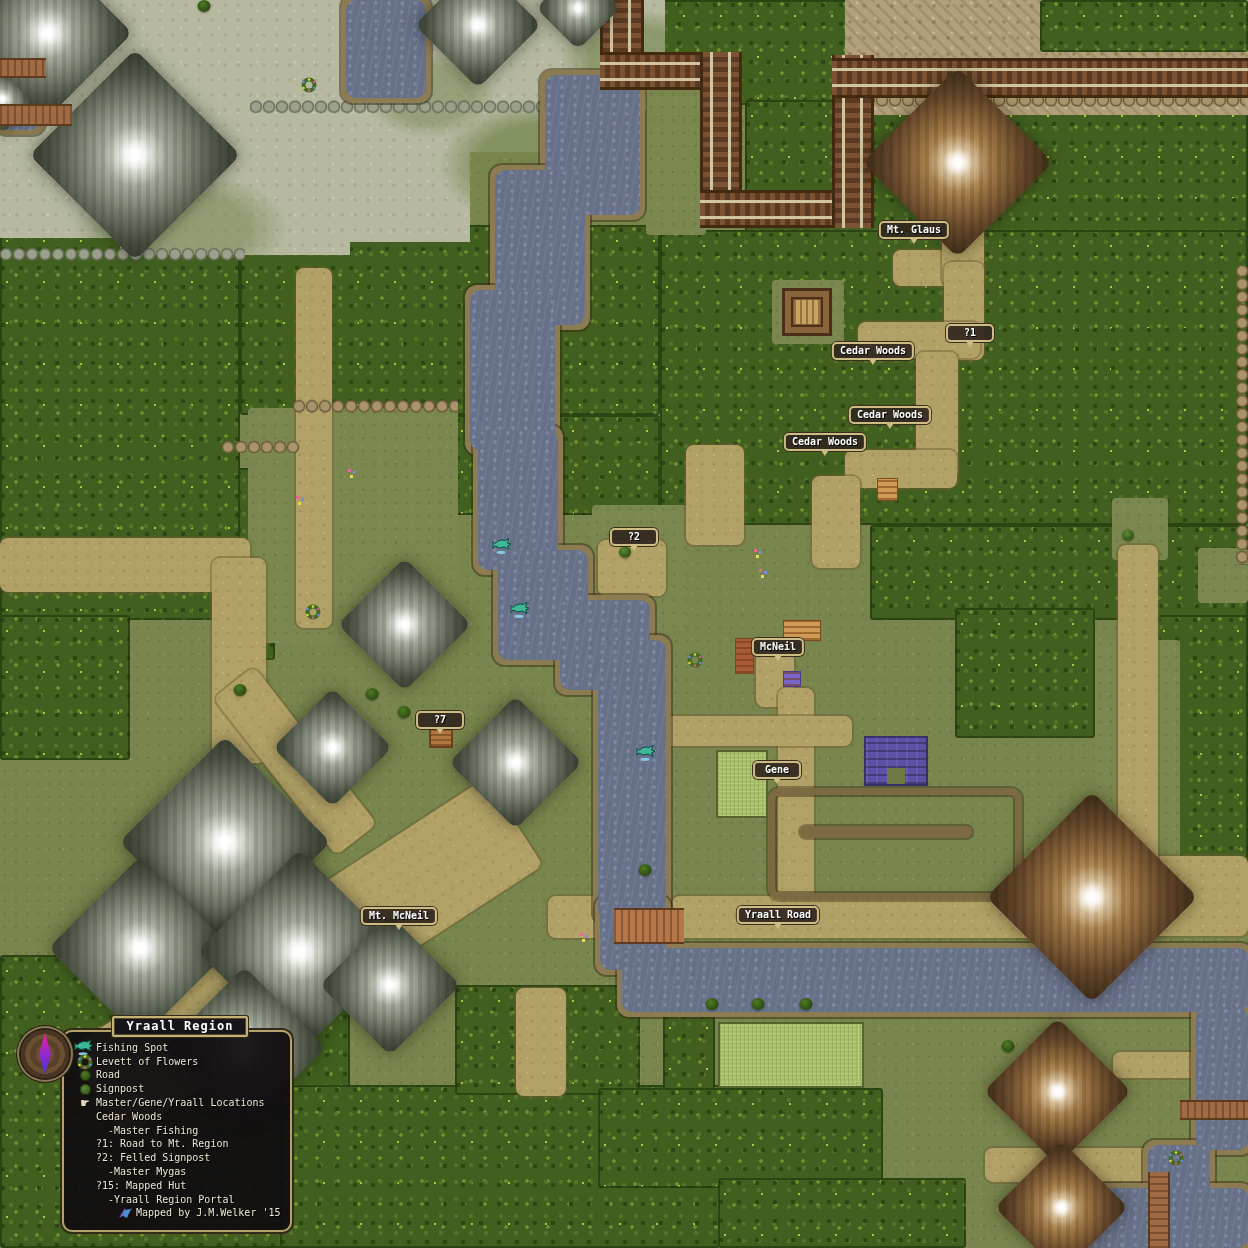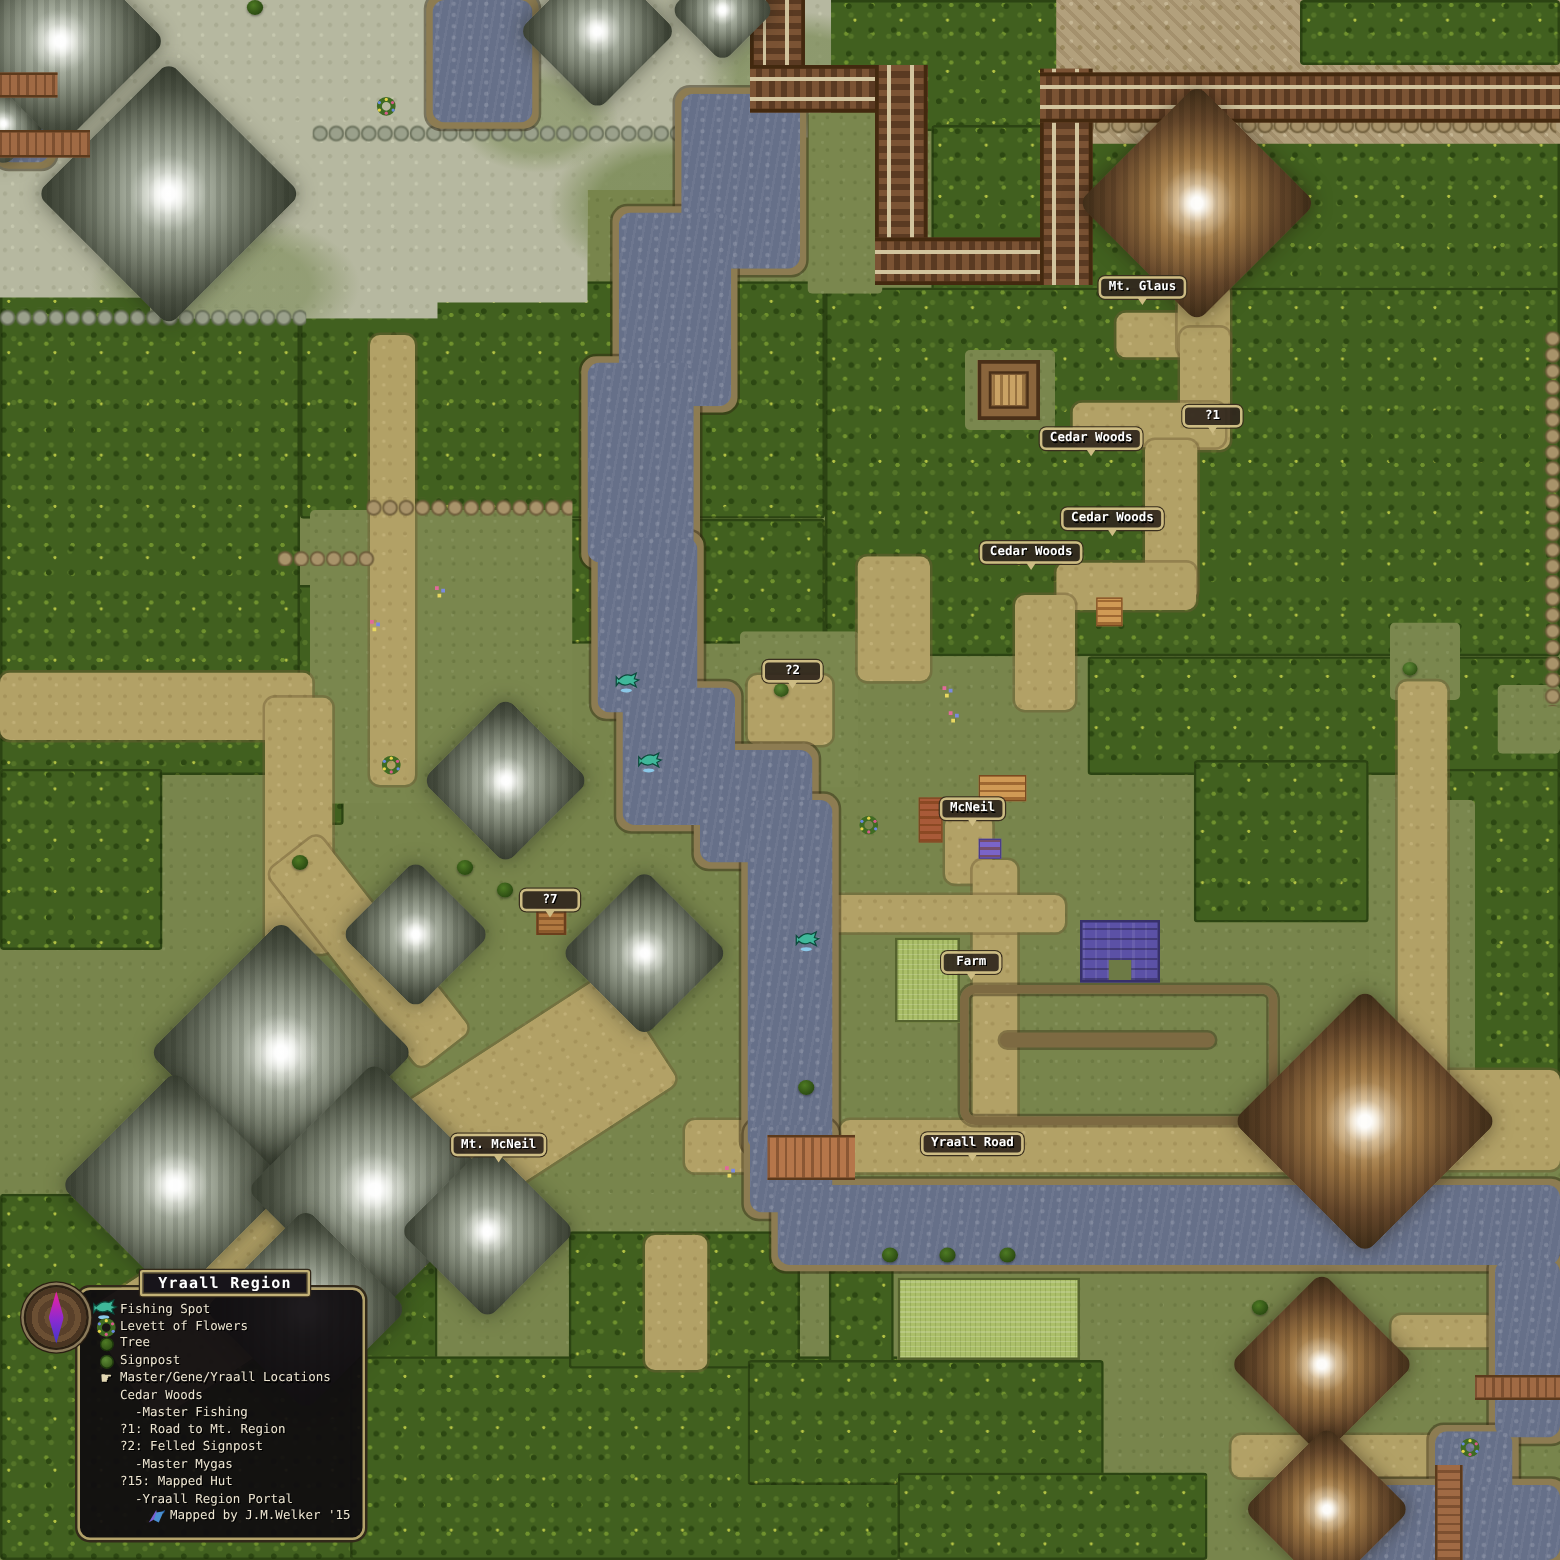--- a/index.html
+++ b/index.html
@@ -362,21 +362,21 @@
     </div>
   <div id="labels">
       <div class="map-label" style="left: 914px; top: 230px;">Mt. Glaus</div>
       <div class="map-label" style="left: 970px; top: 333px;">?1</div>
       <div class="map-label" style="left: 873px; top: 351px;">Cedar Woods</div>
       <div class="map-label" style="left: 890px; top: 415px;">Cedar Woods</div>
       <div class="map-label" style="left: 825px; top: 442px;">Cedar Woods</div>
       <div class="map-label" style="left: 634px; top: 537px;">?2</div>
       <div class="map-label" style="left: 778px; top: 647px;">McNeil</div>
       <div class="map-label" style="left: 440px; top: 720px;">?7</div>
-      <div class="map-label" style="left: 777px; top: 770px;">Farm</div>
+      <div class="map-label" style="left: 777px; top: 770px;">Gene</div>
       <div class="map-label" style="left: 399px; top: 916px;">Mt. McNeil</div>
       <div class="map-label" style="left: 778px; top: 915px;">Yraall Road</div>
     </div>
 
   <div class="compass">
     <div class="needle"></div>
   </div>
   <div id="legend-title">Yraall Region</div>
   <div id="legend">
       <div class="lg-row">
@@ -399,21 +399,21 @@
             <circle cx="3.5" cy="12" r="1.3" fill="#e8d44a"></circle>
             <circle cx="3.5" cy="6" r="1.3" fill="#6a8ae0"></circle>
           </svg>
         </span>
         <span>Levett of Flowers</span>
       </div>
       <div class="lg-row">
         <span class="lg-icon">
           <span class="dot" style="background:radial-gradient(circle at 40% 35%,#4e7a24,#2c4c12 75%)"></span>
         </span>
-        <span>Tree</span>
+        <span>Road</span>
       </div>
       <div class="lg-row">
         <span class="lg-icon">
           <span class="dot" style="background:radial-gradient(circle at 40% 35%,#5d8a36,#335416 75%)"></span>
         </span>
         <span>Signpost</span>
       </div>
       <div class="lg-row">
         <span class="lg-icon">
           <span style="color:#e4d9b4;font-size:14px;line-height:10px;text-shadow:1px 1px 0 #000">☛</span>

